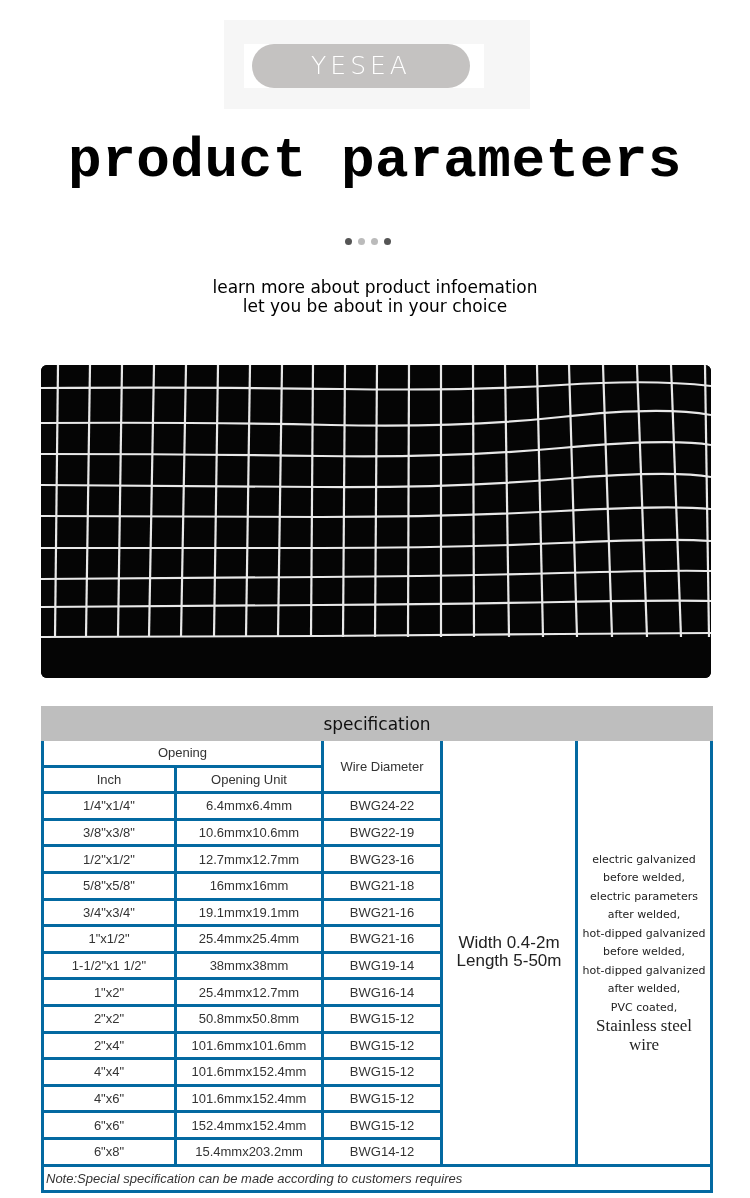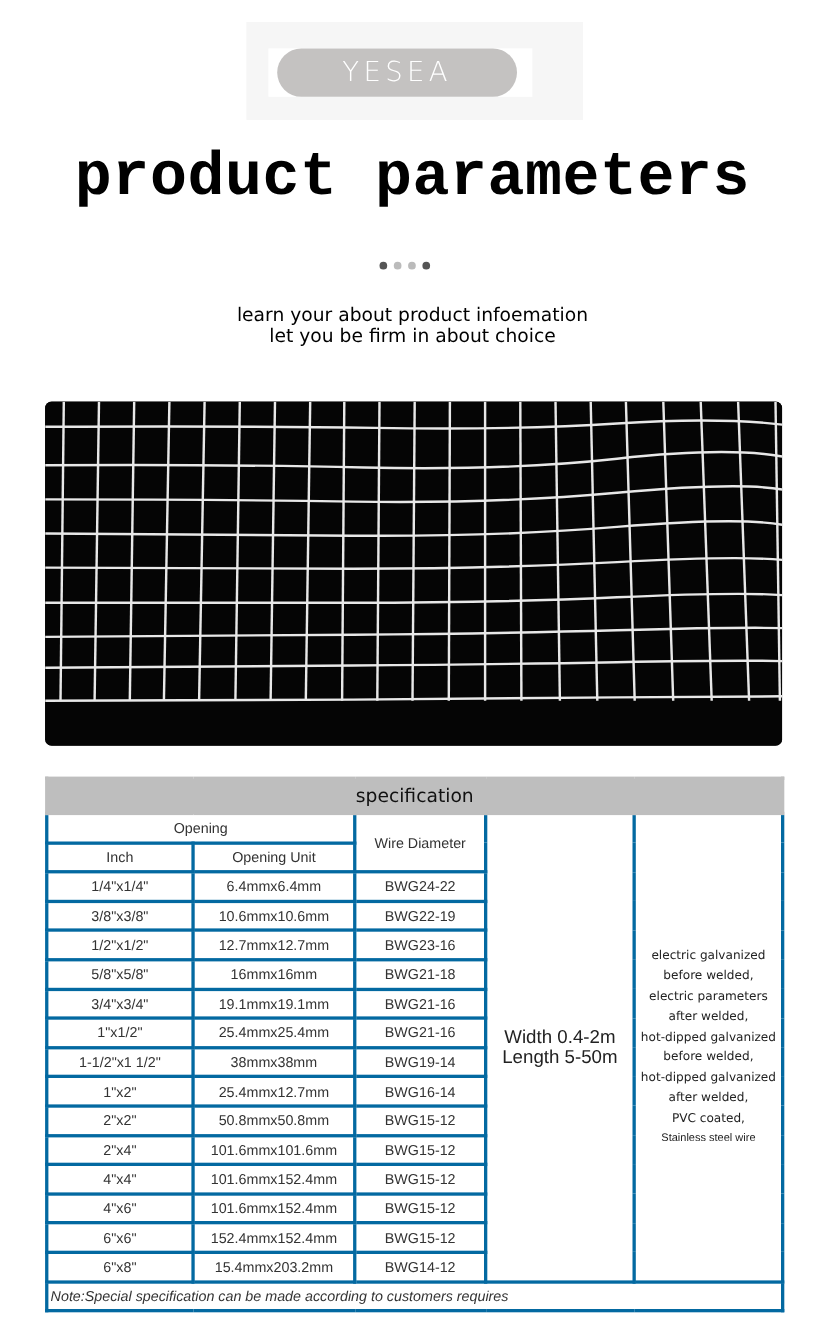--- a/index.html
+++ b/index.html
@@ -42,21 +42,21 @@
 
     .spec-table {
       position: absolute; left: 41px; top: 706px; width: 669px;
       border-collapse: collapse; table-layout: fixed;
       font-family: "Liberation Sans", sans-serif; color: #333;
     }
     .spec-table td { border: 3px solid #0369a1; text-align: center; font-size: 13px; height: 26.6px; padding: 0; }
     .spec-head td { background: #bebebe; height: 32px; font-family: "DejaVu Sans", sans-serif; font-size: 17px; color: #111; border-color: #bebebe; }
     .spec-table td.size-cell { font-size: 17px; line-height: 18px; color: #222; }
     .spec-table td.treat-cell { font-size: 11px; line-height: 18.5px; color: #222; font-family: "DejaVu Sans", sans-serif; padding: 0 2px; }
-    .treat-last { font-family: Liberation Sans, sans-serif; font-size: 10px; }
+    .treat-last { font-family: Liberation Serif, serif; font-size: 17px; }
     .note-cell { text-align: left !important; font-style: italic; font-size: 13px !important; padding-left: 2px !important; color: #333; margin-top: 12px; }
   </style>
 </head>
 <body>
 
 <div class="logo-box">
   <div class="logo-inner">
     <div class="logo-pill">YESEA</div>
   </div>
 </div>
@@ -64,22 +64,22 @@
 <h1 class="page-title">product parameters</h1>
 
 <div class="dots">
   <span class="dot" style="background:#555"></span>
   <span class="dot" style="background:#bbb"></span>
   <span class="dot" style="background:#bbb"></span>
   <span class="dot" style="background:#555"></span>
 </div>
 
 <div class="subtitle">
-  <div>learn your about product infoemation</div>
-  <div>let you be firm in about choice</div>
+  <div>learn more about product infoemation</div>
+  <div>let you be about in your choice</div>
 </div>
 
 <div class="mesh">
   <svg width="670" height="313" viewBox="0 0 670 313">
     <rect width="670" height="313" fill="#050505"></rect>
     <g stroke="#e8e8e8" stroke-width="2.2" fill="none">
 
       <path d="M0 23 Q 170 22, 300 24 T 520 20 T 670 21"></path>
       <path d="M0 58 Q 160 57, 290 60 T 520 52 T 670 50"></path>
       <path d="M0 89 Q 150 89, 280 91 T 520 83 T 670 80"></path>

